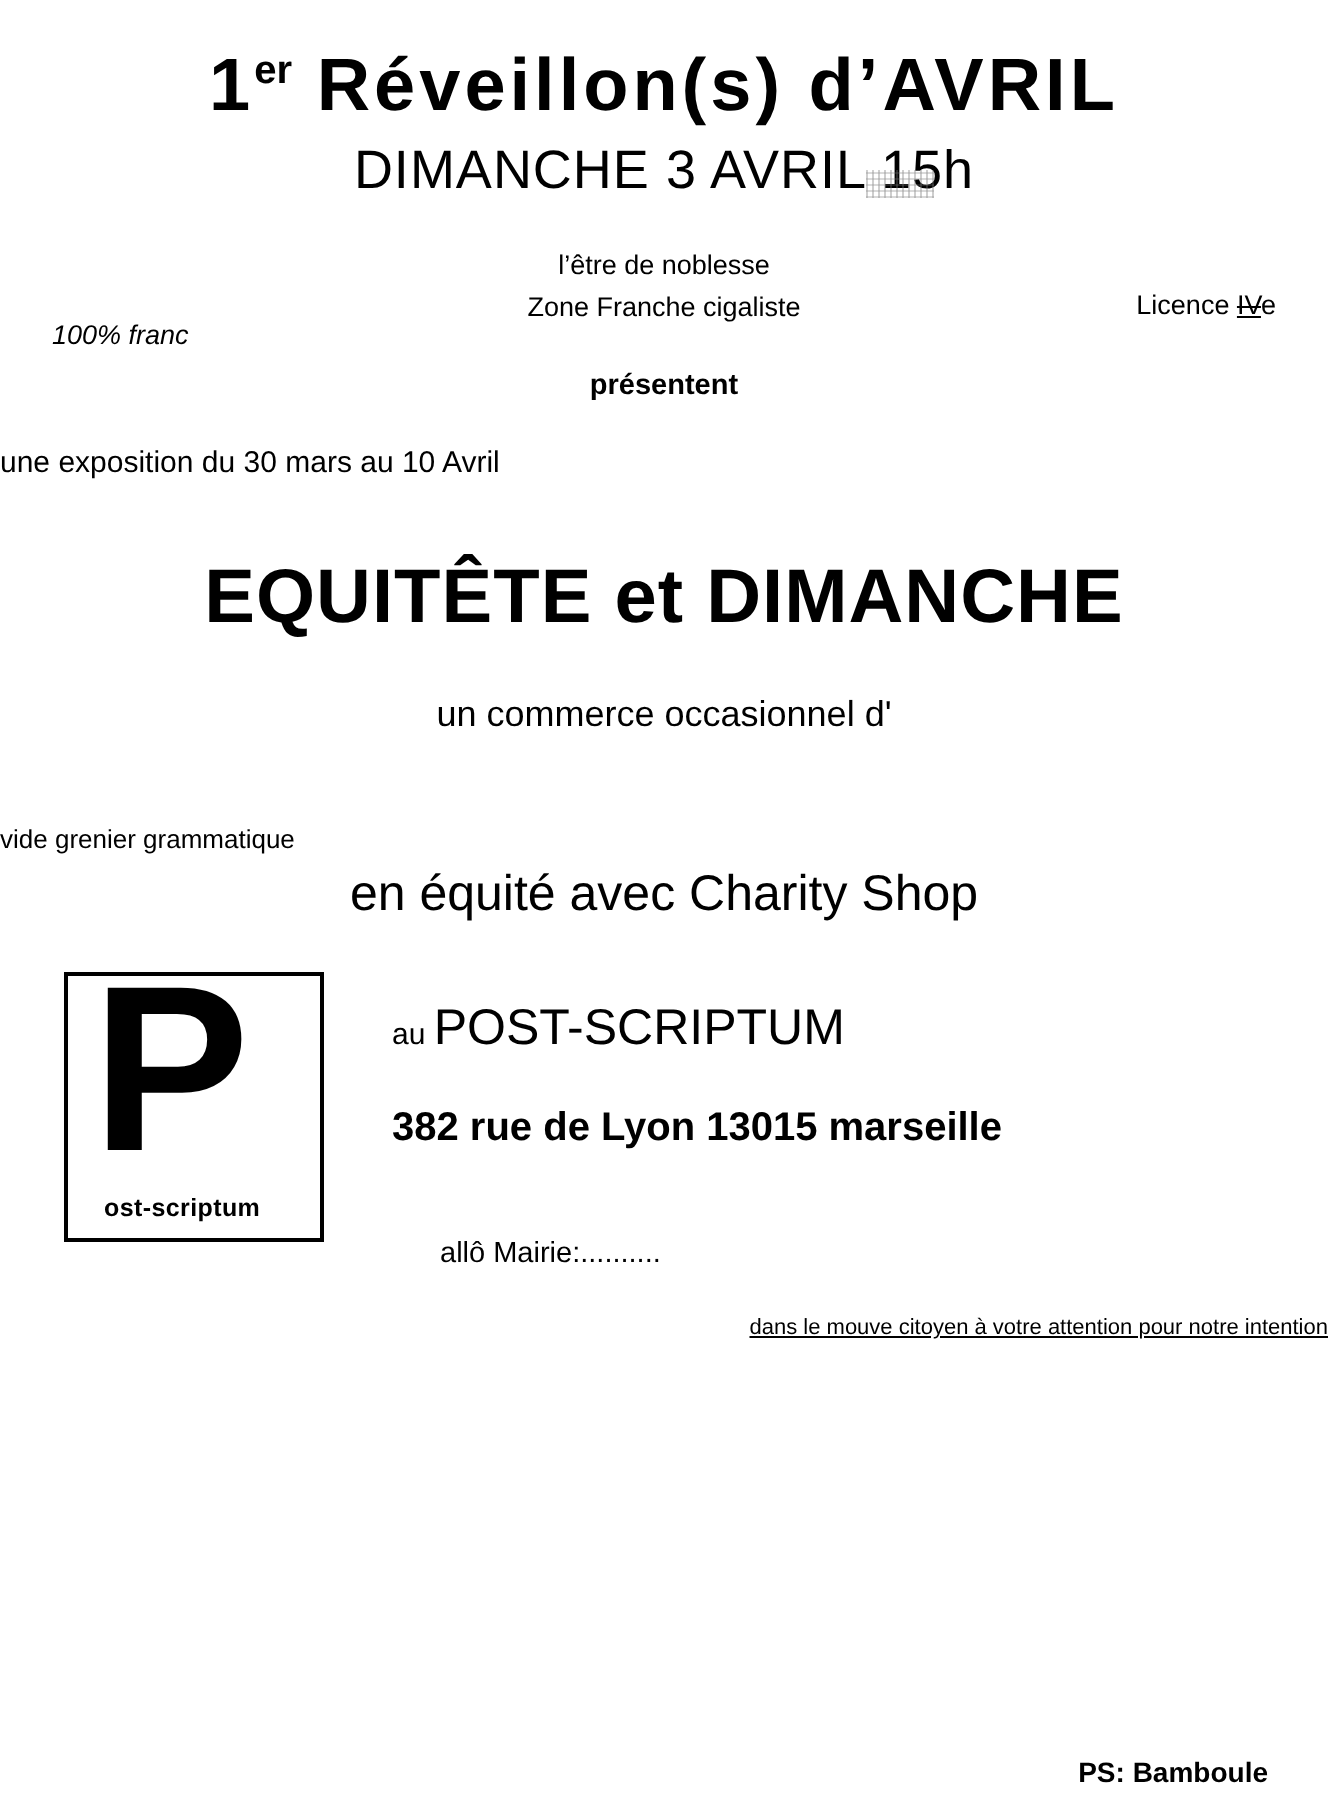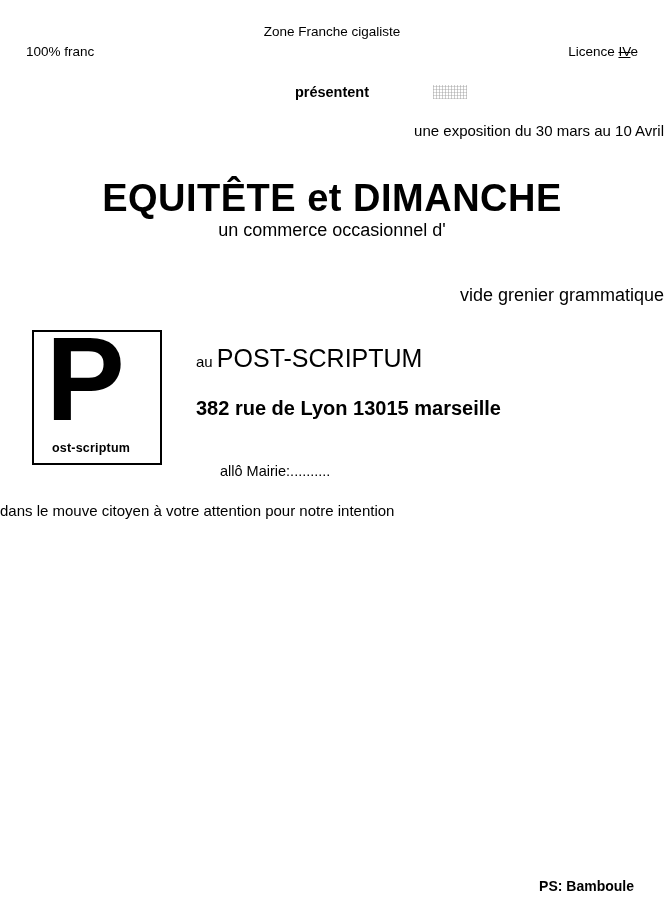--- a/index.html
+++ b/index.html
@@ -57,22 +57,23 @@
 
   
   .org-row {
     position: relative;
     height: 44px;
     margin-top: 22px;
   }
   .org-left {
     position: absolute;
     left: 26px;
-    top: 22px;
+    top: 37px;
     font-size: 13.5px;
+    font-style: italic;
   }
   .org-mid {
     position: absolute;
     left: 0; right: 0;
     top: 0;
     text-align: center;
     font-size: 13.5px;
     line-height: 1.55;
   }
   .org-right {
@@ -87,48 +88,49 @@
     text-decoration-thickness: 1px;
   }
 
   .presentent {
     text-align: center;
     font-size: 14.5px;
     font-weight: bold;
     margin-top: 18px;
   }
   .expo-line {
-    text-align: right;
+    text-align: left;
     font-size: 15px;
     margin-top: 22px;
   }
 
   .headline-1 {
     text-align: center;
     font-size: 38px;
     font-weight: bold;
     letter-spacing: 0.5px;
     margin-top: 38px;
   }
   .sub-1 {
     text-align: center;
     font-size: 18px;
+    margin-top: 26px;
   }
   .headline-2 {
     text-align: center;
     font-size: 35px;
     font-weight: bold;
     margin-top: 30px;
     line-height: 1.25;
     letter-spacing: 0.5px;
   }
 
   .vide-grenier {
-    text-align: right;
-    font-size: 18px;
+    text-align: left;
+    font-size: 13px;
     margin-top: 44px;
   }
   .charity {
     text-align: center;
     font-size: 25px;
     margin-top: 6px;
   }
 
   
   .venue-block {
@@ -184,59 +186,67 @@
     margin-top: 24px;
   }
   .allo {
     position: absolute;
     left: 220px;
     top: 133px;
     font-size: 14.5px;
   }
 
   .mouve {
-    text-align: left;
-    font-size: 15px;
-    margin-top: 22px;
+    text-align: right;
+    font-size: 11px;
+    margin-top: 22px;
+    text-decoration: underline;
   }
 
   .ps-bamboule {
     position: absolute;
     right: 30px;
     bottom: 28px;
     font-size: 14px;
     font-weight: bold;
   }
 </style>
 </head>
 <body>
 
 <div class="poster">
 
-
+  <div class="title-main">
+    <span>1</span><span class="sup">er</span>
+    <span>Réveillon(s) d’AVRIL</span>
+  </div>
+
+  <div class="title-date">DIMANCHE 3 AVRIL 15h</div>
   <div class="smudge"></div>
 
   <div class="org-row">
     <div class="org-left">100% franc</div>
     <div class="org-mid">
+      <div>l’être de noblesse</div>
       <div>Zone Franche cigaliste</div>
     </div>
     <div class="org-right"><span>Licence </span><span class="strike">IV</span><span>e</span></div>
   </div>
 
   <div class="presentent">présentent</div>
 
   <div class="expo-line">une exposition du 30 mars au 10 Avril</div>
 
   <div class="headline-1">EQUITÊTE et DIMANCHE</div>
 
   <div class="sub-1">un commerce occasionnel d'</div>
 
 
   <div class="vide-grenier">vide grenier grammatique</div>
+  <div class="charity">en équité avec Charity Shop</div>
 
   <div class="venue-block">
     <div class="logo-box">
       <div class="logo-p">P</div>
       <div class="logo-word">ost-scriptum</div>
     </div>
     <div class="venue-text">
       <div class="venue-1"><span class="small-au">au </span><span>POST-SCRIPTUM</span></div>
       <div class="venue-3">382 rue de Lyon 13015 marseille</div>
     </div>

